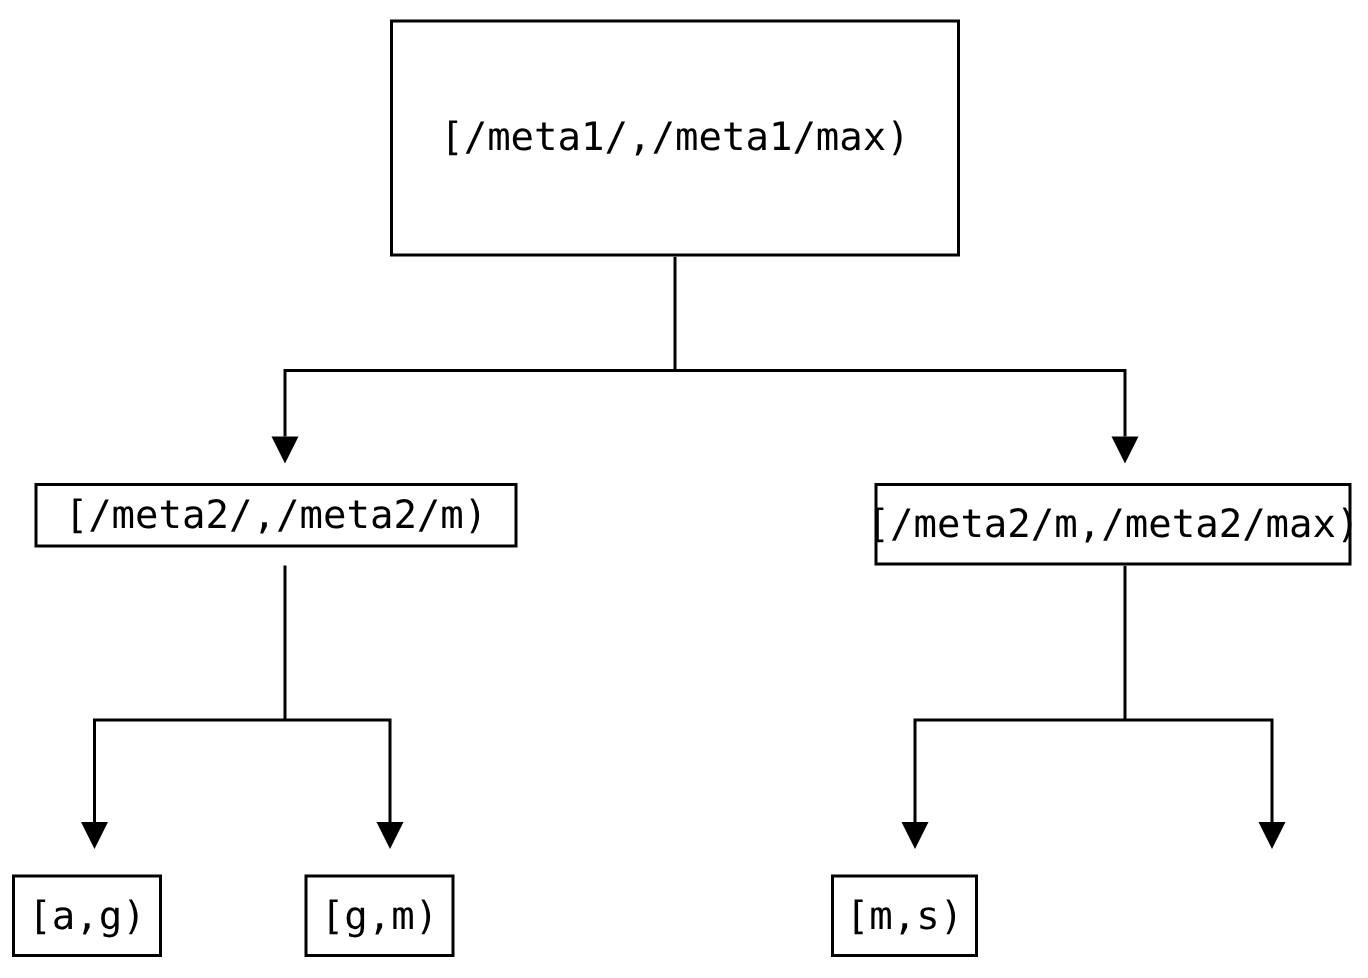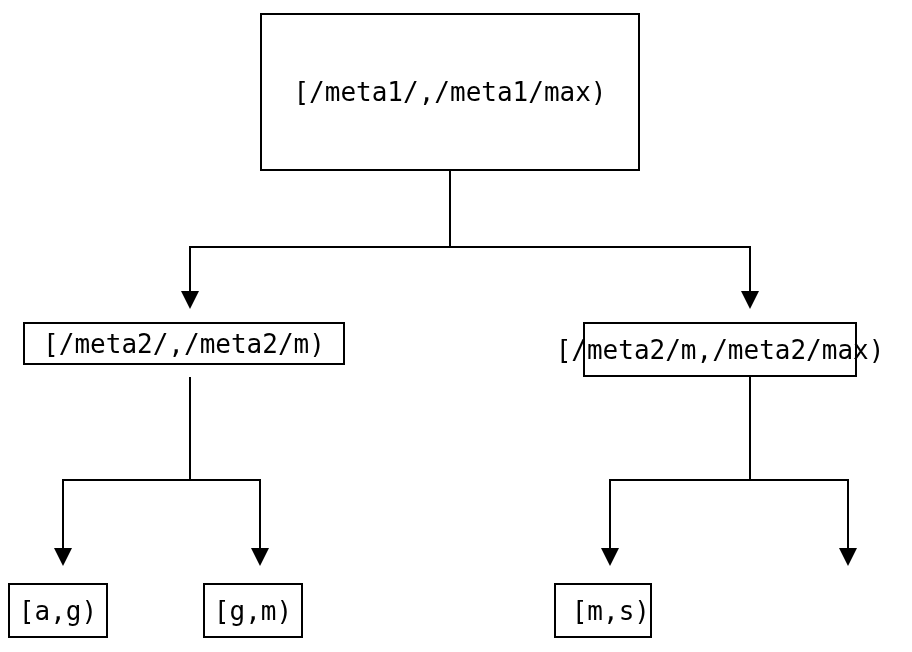--- a/index.html
+++ b/index.html
@@ -39,24 +39,24 @@
     color: #000000;
     display: flex;
     align-items: center;
     justify-content: center;
     font-size: 26px;
     line-height: 1;
     white-space: nowrap;
   }
   .node-root  { left: 260px; top: 13px;  width: 380px; height: 158px; }
   .node-left  { left: 23px;  top: 322px; width: 322px; height: 43px; }
-  .node-right { left: 583px; top: 322px; width: 274px; height: 55px; }
+  .node-right { left: 583px; top: 322px; width: 318px; height: 55px; }
   .node-leaf-ag   { left: 8px;   top: 583px; width: 100px; height: 55px; }
   .node-leaf-gm   { left: 203px; top: 583px; width: 100px; height: 55px; }
-  .node-leaf-ms   { left: 554px; top: 583px; width: 98px;  height: 55px; justify-content: flex-end; }
+  .node-leaf-ms   { left: 554px; top: 583px; width: 98px;  height: 55px; }
   .node-leaf-smax { left: 777px; top: 583px; width: 131px; height: 55px; }
 </style>
 </head>
 <body>
 
 <div class="canvas">
 
   <svg class="connectors" viewBox="0 0 912 652" xmlns="http://www.w3.org/2000/svg">
 
     <path class="edge" d="M450,171 L450,247"></path>

